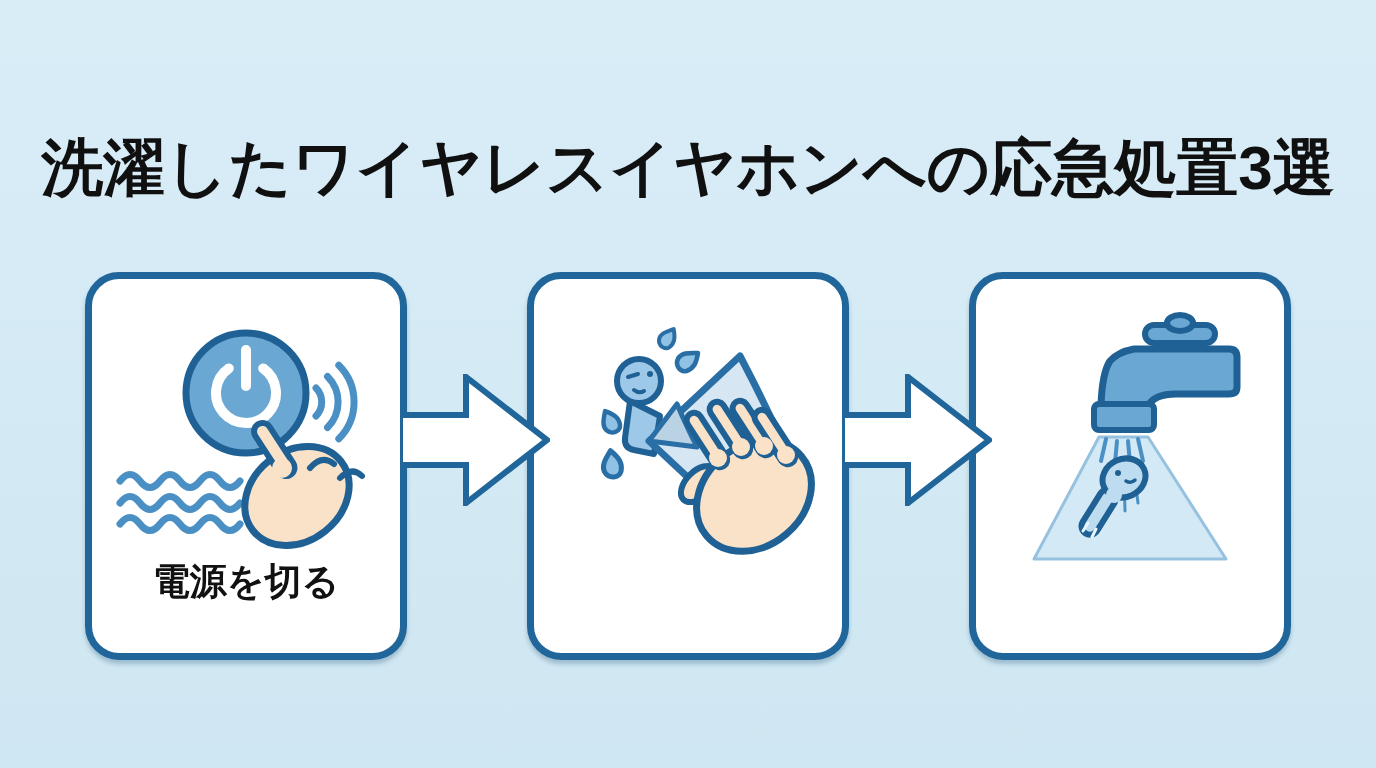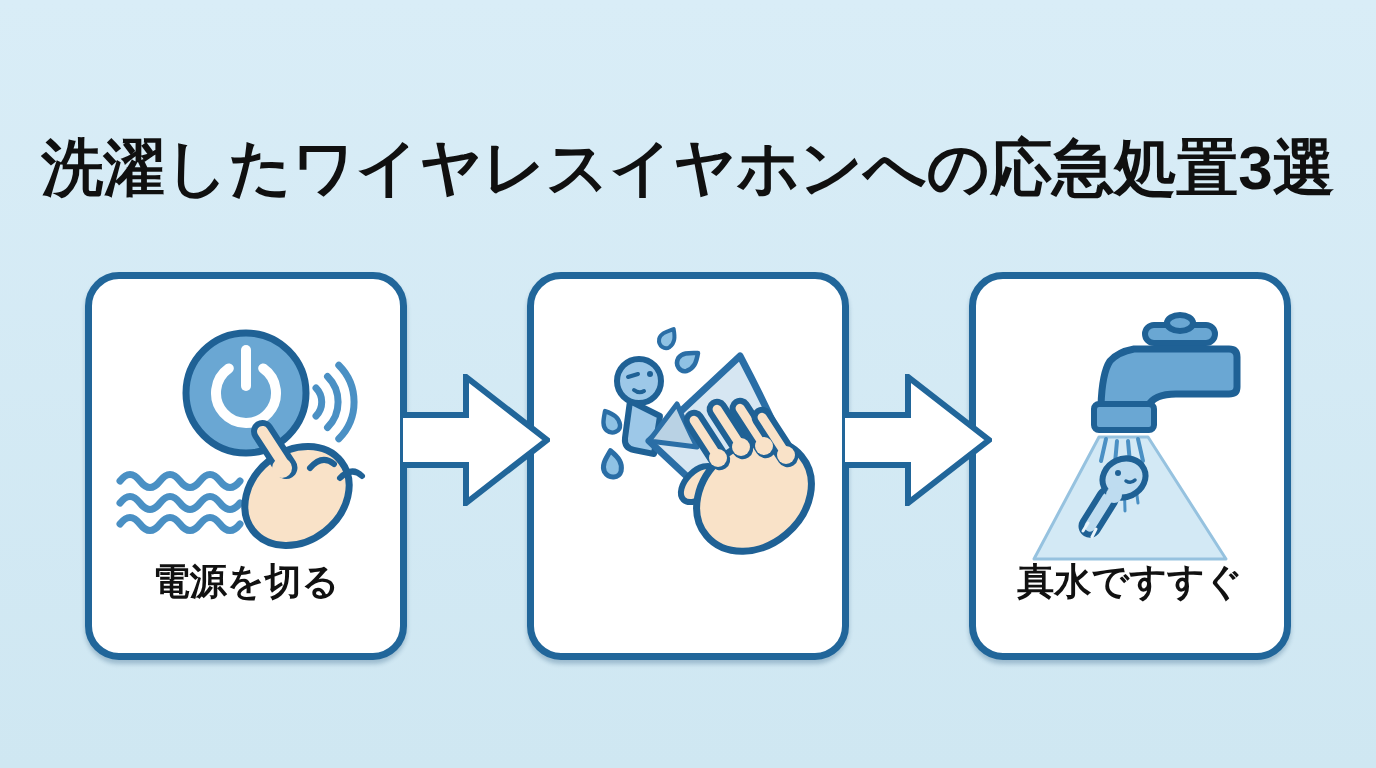--- a/index.html
+++ b/index.html
@@ -162,21 +162,20 @@
     <g>
       <rect fill="#bedcf0" class="st-dark" stroke-width="6" x="99.5" y="180" width="17" height="50" rx="8.5" transform="rotate(32 108 180)"></rect>
       <ellipse fill="#bedcf0" class="st-dark" stroke-width="6" cx="120" cy="167" rx="22" ry="19" transform="rotate(-25 120 167)"></ellipse>
       <circle fill="#bedcf0" cx="110" cy="184" r="8"></circle>
       <circle fill="#1f6195" cx="114" cy="162" r="3"></circle>
       <path class="f-none st-dark" stroke-width="3.5" d="M122 170 q5 3 9 -1"></path>
       <line stroke="#e9f4fb" stroke-width="3" stroke-linecap="round" x1="84" y1="212" x2="79" y2="220"></line>
       <line stroke="#e9f4fb" stroke-width="3" stroke-linecap="round" x1="92" y1="218" x2="88" y2="226"></line>
     </g>
   </svg>
-  <div class="card-label">真水ですすぐ</div>
 </div>
 
 <svg class="arrow a1" width="150" height="132" viewBox="0 0 150 132">
   <polygon points="0,41 66,41 66,3 147,66 66,129 66,91 0,91" fill="#ffffff" stroke="#21669a" stroke-width="6"></polygon>
 </svg>
 <svg class="arrow a2" width="150" height="132" viewBox="0 0 150 132">
   <polygon points="0,41 66,41 66,3 147,66 66,129 66,91 0,91" fill="#ffffff" stroke="#21669a" stroke-width="6"></polygon>
 </svg>
 
 </body></html>

